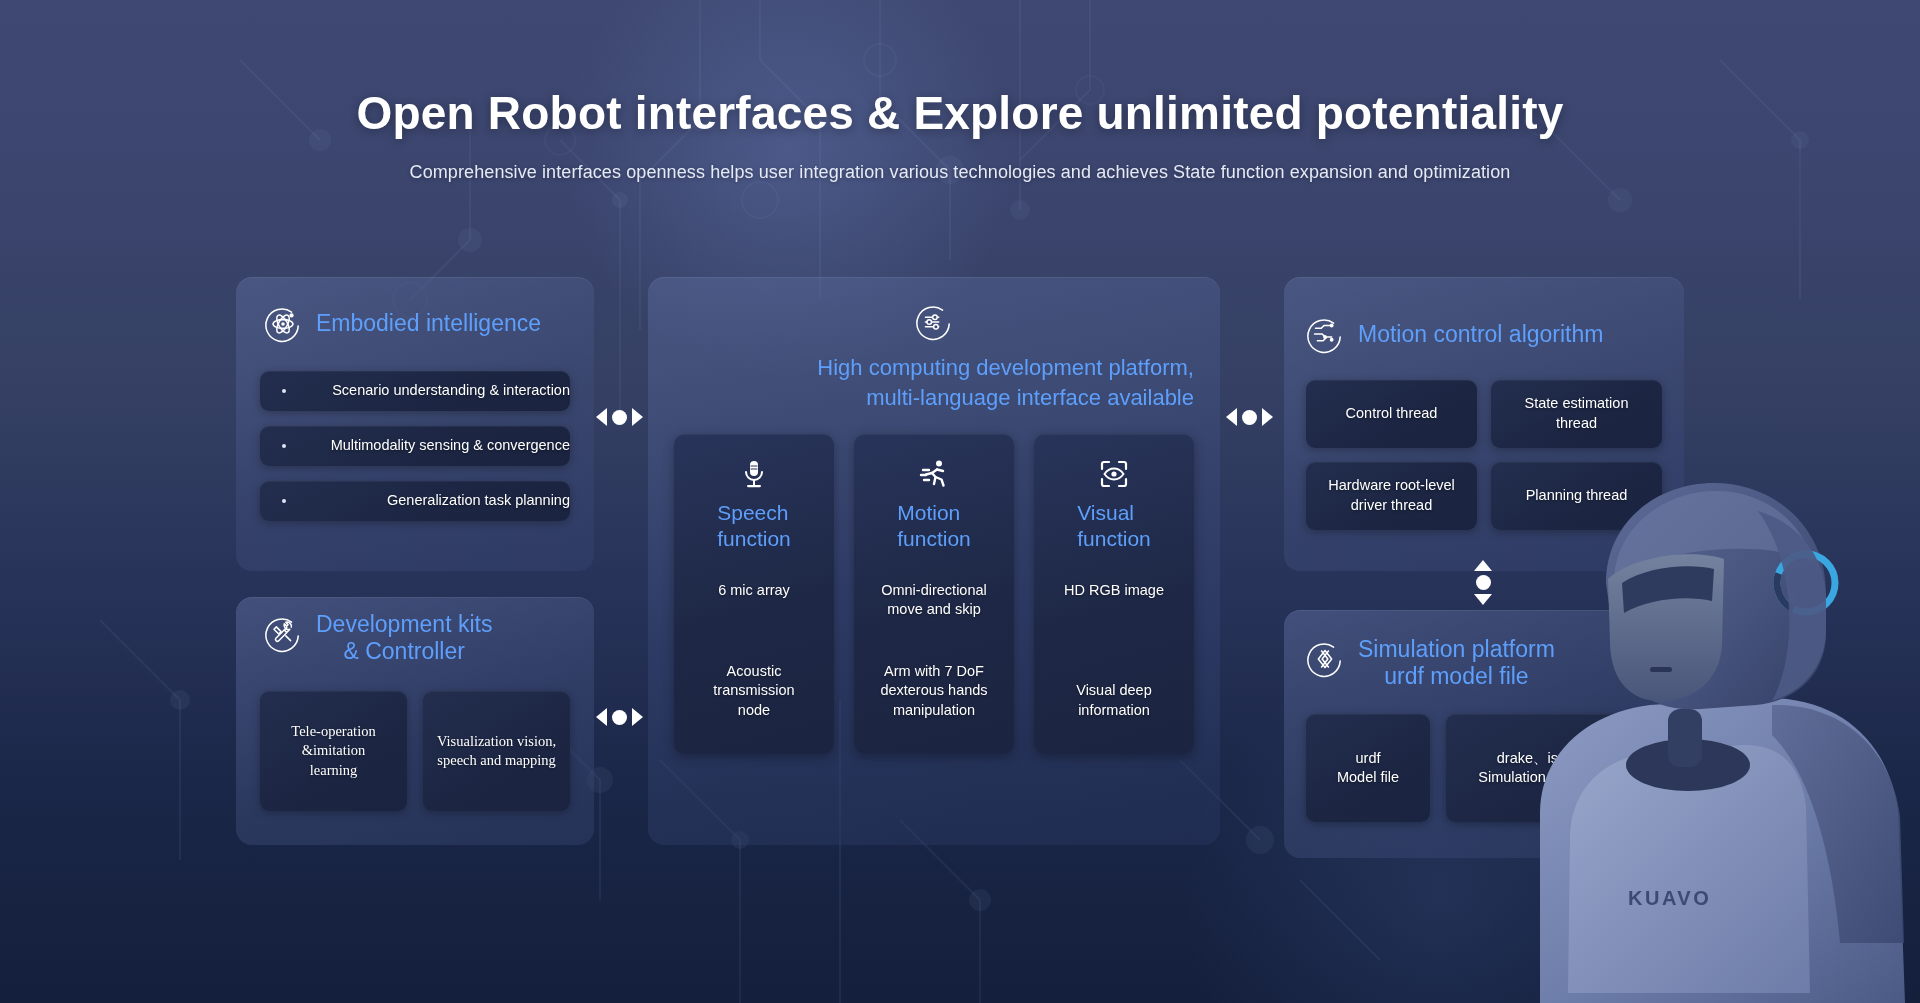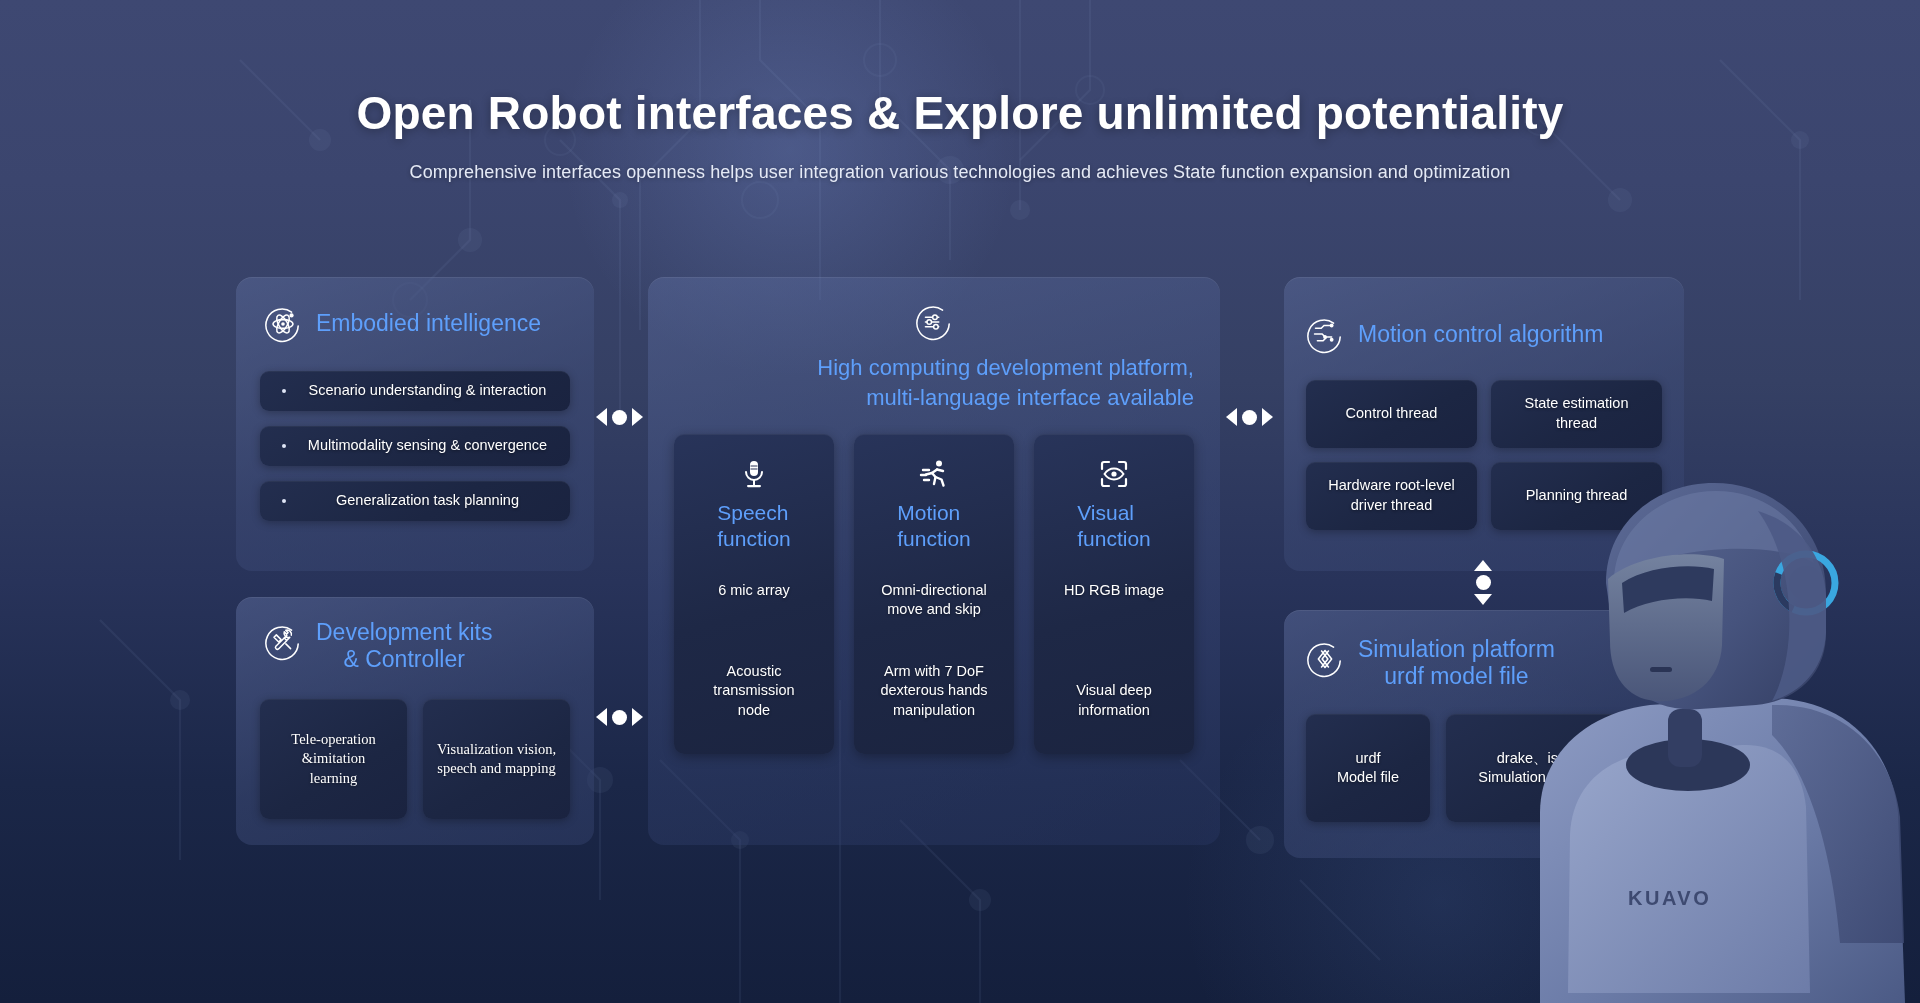--- a/index.html
+++ b/index.html
@@ -52,34 +52,34 @@
 
   
   .chip {
     background: linear-gradient(150deg, #232e4f 0%, #1c2643 60%, #1a2340 100%);
     border-radius: 9px; color: #fff;
     box-shadow: 0 2px 8px rgba(0,0,0,.28), inset 0 1px 0 rgba(255,255,255,.045);
     display: flex; align-items: center; justify-content: center;
     text-align: center; font-size: 14.5px; line-height: 1.35;
     text-shadow: 0 1px 3px rgba(0,0,0,.45);
   }
-  .chip.bullet { justify-content: center; padding-left: 11px; position: relative; }
+  .chip.bullet { justify-content: flex-end; padding-left: 11px; position: relative; }
   .chip.bullet::before {
     content: ""; position: absolute; left: 22px; top: 50%;
     width: 4px; height: 4px; border-radius: 50%; background: #dfe6f6; transform: translateY(-50%);
   }
   .chip.bullet > span { padding-left: 14px; }
 
   
   #panel-embodied { left: 236px; top: 277px; width: 358px; height: 294px; padding: 28px 24px; }
   #panel-embodied .panel-head { margin-left: 4px; }
   #embodied-list { margin-top: 28px; display: flex; flex-direction: column; gap: 15px; }
   #embodied-list .chip { height: 40px; }
 
-  #panel-devkits { left: 236px; top: 597px; width: 358px; height: 248px; padding: 22px 24px; }
+  #panel-devkits { left: 236px; top: 597px; width: 358px; height: 248px; padding: 14px 24px; }
   #panel-devkits .panel-head { margin-left: 4px; align-items: flex-start; }
   #panel-devkits .panel-ico { margin-top: 4px; }
   #devkits-list { margin-top: 26px; display: flex; gap: 16px; }
   #devkits-list .chip { flex: 1; height: 120px; padding: 6px 8px; font-family: Liberation Serif, serif; }
 
   
   #panel-center {
     left: 648px; top: 277px; width: 572px; height: 568px; padding: 26px 26px 30px;
     background: linear-gradient(165deg, rgba(92,108,158,.46) 0%, rgba(60,76,124,.40) 50%, rgba(44,58,104,.34) 100%);
   }

